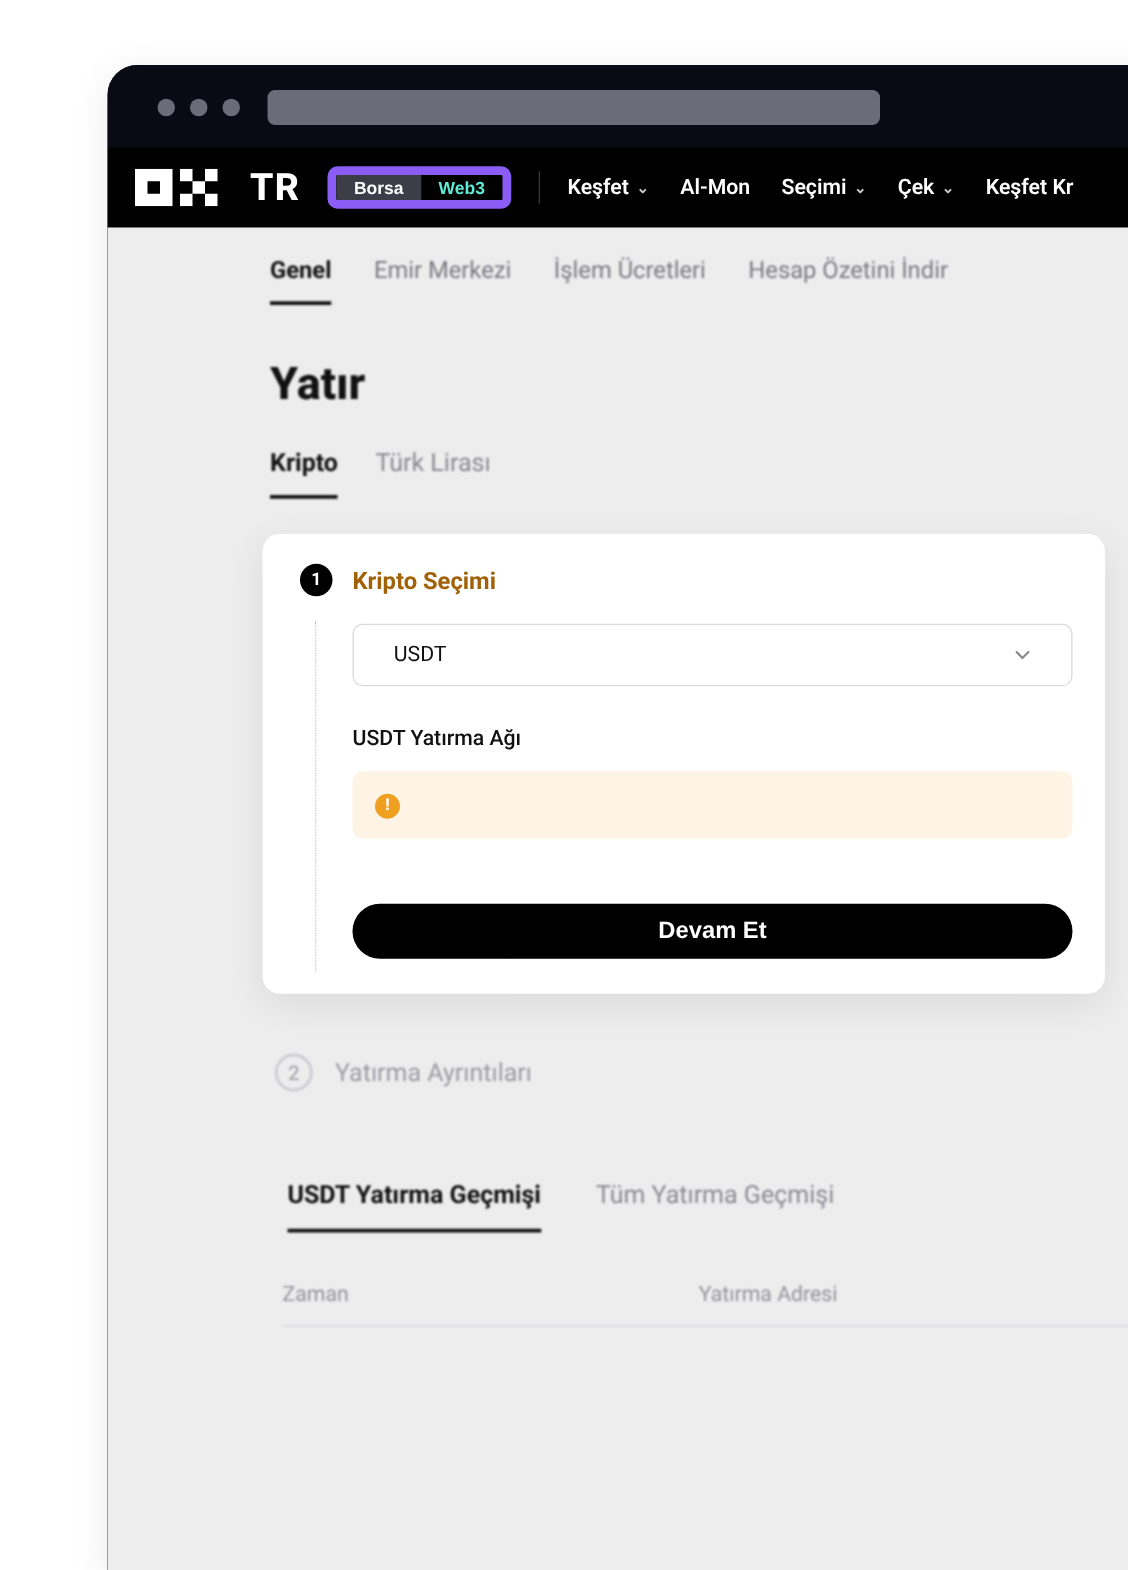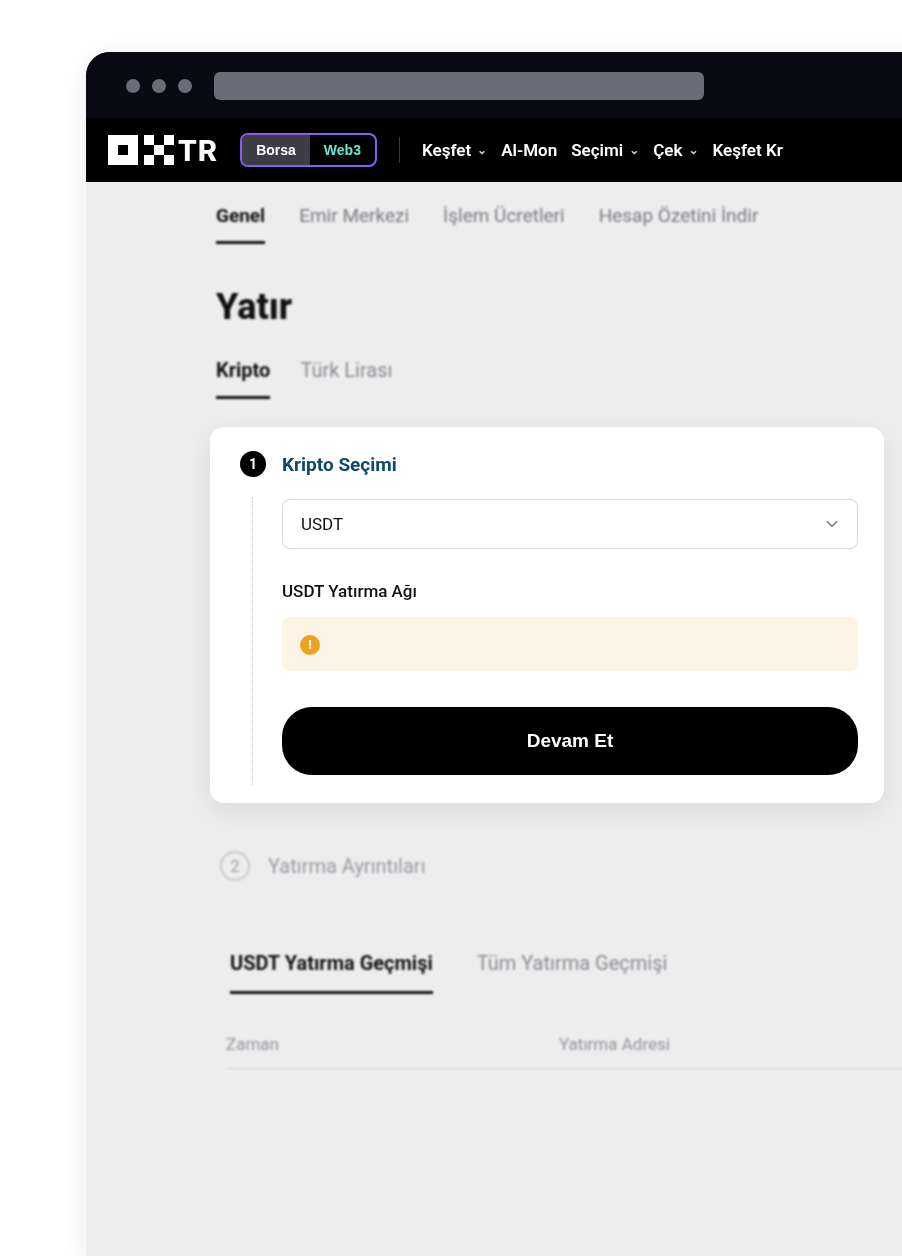--- a/index.html
+++ b/index.html
@@ -43,50 +43,50 @@
     background:#000;
     display:flex;
     align-items:center;
     padding: 0 22px;
     height:64px;
     gap:22px;
     color:#fff;
     font-weight:600;
   }
   .logo {
-    display:flex; align-items:center; gap:0;
+    display:flex; align-items:center; gap:22px;
     font-size:30px; font-weight:800; letter-spacing:1px;
   }
   .logo-mark {
     display:inline-block;
   }
   .toggle {
     display:flex;
-    border:2px solid #8b5cf6;
+    border:7px solid #8b5cf6;
     border-radius:8px;
     overflow:hidden;
     height:34px;
   }
   .toggle button {
     border:none;
     background:transparent;
     color:#5eead4;
     padding:0 14px;
     font-size:14px;
     font-weight:600;
     cursor:pointer;
   }
   .toggle button.active {
     background:#3d3d48;
     color:#fff;
   }
   .divider {
     width:1px; height:26px; background:#3a3a45;
   }
-  .nav-links { display:flex; gap:14px; align-items:center; }
+  .nav-links { display:flex; gap:25px; align-items:center; }
   .nav-links a {
     color:#fff; text-decoration:none; font-size:17px;
     display:flex; align-items:center; gap:6px;
     white-space:nowrap;
   }
   .chev { font-size:12px; opacity:0.8; }
   .content {
     background:#ededee;
     min-height:1080px;
     padding:0 0 60px 0;
@@ -131,35 +131,35 @@
     box-shadow:0 8px 30px rgba(0,0,0,0.08);
     filter:none;
   }
   .step-row { display:flex; align-items:center; gap:16px; }
   .step-badge {
     width:26px; height:26px; border-radius:50%;
     background:#000; color:#fff;
     display:flex; align-items:center; justify-content:center;
     font-size:14px; font-weight:700;
   }
-  .step-title { font-size:19px; font-weight:700; color:#0c4a6e; }
+  .step-title { font-size:19px; font-weight:700; color:#a16207; }
   .step-body { margin-left:42px; position:relative; }
   .step-line {
     position:absolute; left:-30px; top:-2px; bottom:-10px;
     border-left:1px dotted #c7c7cf;
   }
   .field {
     margin-top:22px;
   }
   .select {
     border:1px solid #d9d9de;
     border-radius:8px;
     height:50px;
     display:flex; align-items:center; justify-content:space-between;
-    padding:0 18px;
+    padding:0 32px;
     font-size:17px;
     color:#111;
     cursor:pointer;
     background:#fff;
   }
   .label {
     font-size:17px; color:#111; font-weight:500;
     margin-top:32px; margin-bottom:2px;
   }
   .warning {
@@ -174,23 +174,23 @@
   }
   .warn-icon {
     width:20px; height:20px; border-radius:50%;
     background:#f0a020;
     color:#fff;
     display:flex; align-items:center; justify-content:center;
     font-size:13px; font-weight:800; flex-shrink:0;
     margin-top:2px;
   }
   .primary-btn {
-    margin-top:36px;
+    margin-top:52px;
     width:100%;
-    height:68px;
+    height:44px;
     background:#000;
     color:#fff;
     border:none;
     border-radius:30px;
     font-size:19px;
     font-weight:700;
     cursor:pointer;
   }
   
   .step2 {

